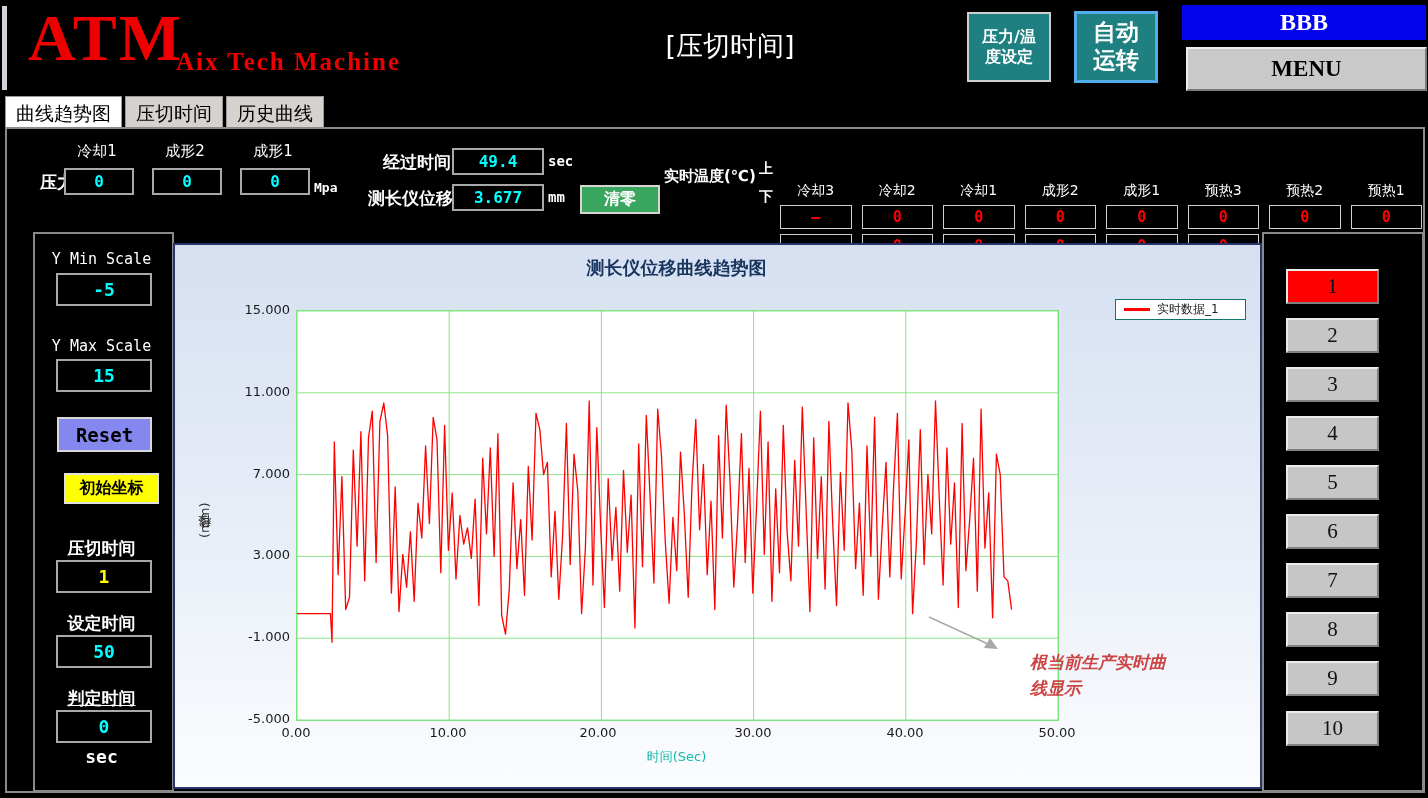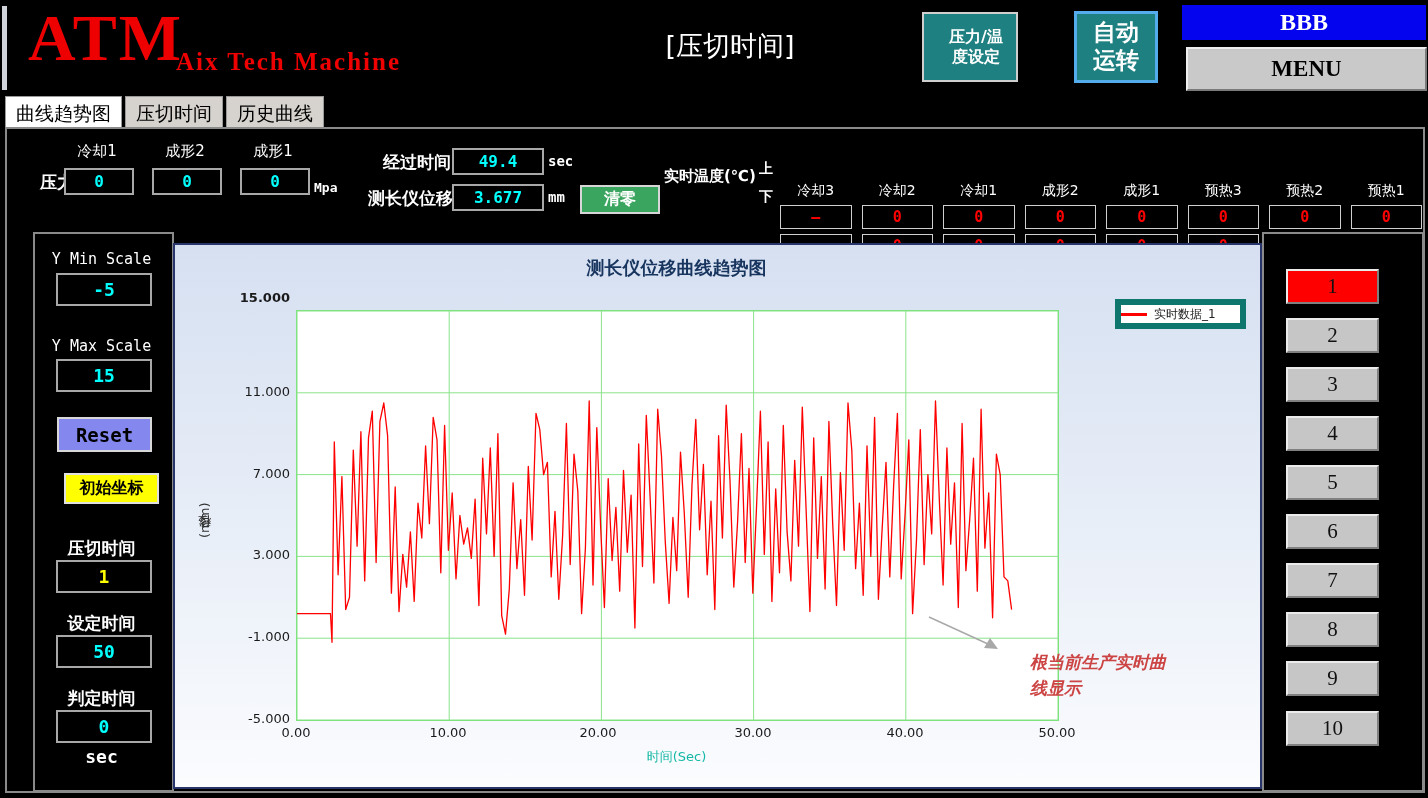--- a/index.html
+++ b/index.html
@@ -7,21 +7,21 @@
     position:relative;width:1428px;height:798px;background:#000;
     overflow:hidden;font-family:"DejaVu Sans","Liberation Sans",sans-serif;
   }
   .abs{position:absolute;}
   
   .edge-stripe{left:2px;top:6px;width:5px;height:84px;background:#d0d3da;}
   .logo{left:28px;top:0px;color:#ee0000;font-family:"Liberation Serif",serif;font-weight:bold;font-size:66px;letter-spacing:2px;}
   .logo-sub{left:176px;top:48px;color:#ee0000;font-family:"Liberation Serif",serif;font-weight:bold;font-size:25px;letter-spacing:2px;}
   .page-title{left:620px;top:28px;width:220px;text-align:center;color:#fff;font-size:27px;}
   .btn-teal{background:#1e8080;color:#fff;display:flex;flex-direction:column;align-items:center;justify-content:center;text-align:center;cursor:pointer;}
-  .btn-pt{left:922px;top:12px;width:80px;height:66px;border:2px solid #cfcfcf;font-size:16px;font-weight:bold;line-height:1.25;padding-left:12px;}
+  .btn-pt{left:967px;top:12px;width:80px;height:66px;border:2px solid #cfcfcf;font-size:16px;font-weight:bold;line-height:1.25;}
   .btn-auto{left:1074px;top:11px;width:78px;height:66px;border:3px solid #55aced;font-size:23px;font-weight:bold;line-height:1.2;}
   .bbb-bar{left:1182px;top:5px;width:244px;height:35px;background:#0404ee;color:#fff;font-family:"Liberation Serif",serif;font-weight:bold;font-size:24px;display:flex;align-items:center;justify-content:center;}
   .menu-btn{left:1186px;top:47px;width:237px;height:40px;background:#c9c9c9;border:2px solid #efefef;border-bottom-color:#7a7a7a;border-right-color:#7a7a7a;color:#000;font-family:"Liberation Serif",serif;font-weight:bold;font-size:23px;display:flex;align-items:center;justify-content:center;cursor:pointer;}
   
   .tabbar{left:5px;top:96px;height:31px;display:flex;gap:3px;}
   .tab{padding:3px 10px 0 10px;background:#d6d3ce;color:#000;font-size:19px;border:1px solid #9a9a9a;border-bottom:none;display:flex;align-items:center;cursor:pointer;}
   .tab.active{background:#fff;}
   .frame{left:5px;top:127px;width:1416px;height:662px;border:2px solid #8a8a8a;background:#000;}
   
   .lbl{color:#fff;font-weight:bold;}
@@ -35,21 +35,21 @@
   
   .lpanel{left:33px;top:232px;width:137px;height:556px;border:2px solid #8a8a8a;background:#000;}
   .mono-lbl{width:137px;text-align:center;color:#fff;font-family:"DejaVu Sans Mono","Liberation Mono",monospace;font-size:15px;}
   .lp-box{left:56px;width:92px;height:29px;font-size:18px;}
   .reset-btn{left:57px;top:417px;width:91px;height:31px;background:#8488ee;border:2px solid #d8d8d8;color:#000;font-family:"DejaVu Sans Mono","Liberation Mono",monospace;font-weight:bold;font-size:19px;display:flex;align-items:center;justify-content:center;cursor:pointer;}
   .init-btn{left:64px;top:473px;width:91px;height:27px;background:#ffff00;border:2px solid #e0e0e0;color:#000;font-weight:bold;font-size:16px;display:flex;align-items:center;justify-content:center;cursor:pointer;}
   .lp-zh{width:137px;text-align:center;color:#fff;font-weight:bold;font-size:17px;}
   
   .chart-panel{left:173px;top:243px;width:1085px;height:542px;border:2px solid #27356b;background:linear-gradient(#d6e0f1,#e9eff8 55%,#fbfcfe);}
   .chart-title{left:296px;top:256px;width:761px;text-align:center;color:#17355e;font-weight:bold;font-size:18px;}
-  .legend{left:1115px;top:299px;width:131px;height:30px;background:#fff;border:6px solid #0f766e;display:flex;align-items:center;box-sizing:border-box;}
+  .legend{left:1115px;top:299px;width:131px;height:21px;background:#fff;border:1px solid #0f766e;display:flex;align-items:center;padding-left:8px;box-sizing:border-box;}
   .legend .dash{width:26px;height:3px;background:#ff0000;margin-right:7px;}
   .legend .ltxt{font-size:12px;color:#222;}
   .plot{left:296px;top:310px;width:761px;height:409px;background:#fff;border:1px solid #7de37d;}
   .ytick{width:74px;text-align:right;color:#1a1a1a;font-size:13px;left:216px;}
   .xtick{width:70px;text-align:center;color:#1a1a1a;font-size:13px;top:725px;}
   .ylabel{left:196px;top:455px;height:130px;color:#333;font-size:13px;writing-mode:vertical-rl;transform:rotate(180deg);text-align:center;}
   .xlabel{left:296px;top:748px;width:761px;text-align:center;color:#14b8a6;font-size:13px;}
   .annot{left:1030px;top:650px;width:170px;color:#cc4444;font-family:"Liberation Serif","DejaVu Serif",serif;font-style:italic;font-weight:bold;font-size:17px;line-height:1.5;}
   
   .rpanel{left:1262px;top:232px;width:158px;height:556px;border:2px solid #8a8a8a;background:#000;}
@@ -136,21 +136,21 @@
 <div class="abs mono-lbl" style="left:33px;top:250px;">Y Min Scale</div>
 <div class="abs vbox cyan lp-box" style="top:273px;">-5</div>
 <div class="abs mono-lbl" style="left:33px;top:337px;">Y Max Scale</div>
 <div class="abs vbox cyan lp-box" style="top:359px;">15</div>
 <div class="abs reset-btn">Reset</div>
 <div class="abs init-btn">初始坐标</div>
 <div class="abs lp-zh" style="left:33px;top:537px;">压切时间</div>
 <div class="abs vbox yellowv lp-box" style="top:560px;">1</div>
 <div class="abs lp-zh" style="left:33px;top:612px;">设定时间</div>
 <div class="abs vbox cyan lp-box" style="top:635px;">50</div>
-<div class="abs lp-zh" style="left:33px;top:687px;">判定时间</div>
+<div class="abs lp-zh" style="left:33px;top:687px;text-decoration:underline;">判定时间</div>
 <div class="abs vbox cyan lp-box" style="top:710px;">0</div>
 <div class="abs mono-lbl" style="left:33px;top:746px;font-weight:bold;font-size:18px;">sec</div>
 
 <div class="abs chart-panel"></div>
 <div class="abs chart-title">测长仪位移曲线趋势图</div>
 <div class="abs legend">
   <span class="dash"></span>
   <span class="ltxt">实时数据_1</span>
 </div>
 <div class="abs plot">
@@ -166,21 +166,21 @@
       <line x1="0" y1="163.6" x2="761" y2="163.6" stroke="#8ae48a" stroke-width="1"></line>
       <line x1="0" y1="245.4" x2="761" y2="245.4" stroke="#8ae48a" stroke-width="1"></line>
       <line x1="0" y1="327.2" x2="761" y2="327.2" stroke="#8ae48a" stroke-width="1"></line>
       <line x1="0" y1="409.0" x2="761" y2="409.0" stroke="#8ae48a" stroke-width="1"></line>
       <polyline fill="none" stroke="#ff0000" stroke-width="1.3" stroke-linejoin="round" points="0.0,302.7 33.5,302.7 35.0,331.3 37.3,130.9 41.1,263.8 44.9,165.6 48.7,298.6 52.5,286.3 56.3,139.1 60.1,235.2 63.9,120.7 67.7,269.9 71.5,126.8 75.3,100.2 79.1,251.5 82.9,110.4 86.8,92.0 90.6,124.7 94.4,282.2 98.2,175.9 102.0,300.6 105.8,243.4 109.6,276.1 113.4,220.9 117.2,290.4 121.0,192.2 124.8,227.0 128.6,135.0 132.4,212.7 136.2,106.3 140.0,128.8 143.8,261.8 147.6,114.5 151.4,239.3 155.2,182.0 159.0,267.9 162.9,204.5 166.7,233.1 170.5,216.8 174.3,247.4 178.1,188.1 181.9,294.5 185.7,147.2 189.5,222.9 193.3,137.0 197.1,245.4 200.9,122.7 204.7,304.7 208.5,323.1 212.3,278.1 216.1,171.8 219.9,257.7 223.7,208.6 227.5,284.3 231.3,155.4 235.1,229.0 239.0,102.3 242.8,118.6 246.6,163.6 250.4,151.3 254.2,265.9 258.0,200.4 261.8,288.3 265.6,225.0 269.4,112.5 273.2,253.6 277.0,143.1 280.8,180.0 284.6,302.7 288.4,237.2 292.2,90.0 296.0,274.0 299.8,116.6 303.6,214.7 307.4,296.5 311.2,167.7 315.1,249.5 318.9,196.3 322.7,280.2 326.5,159.5 330.3,241.3 334.1,184.1 337.9,317.0 341.7,132.9 345.5,255.6 349.3,104.3 353.1,186.1 356.9,272.0 360.7,98.2 364.5,145.2 368.3,231.1 372.1,292.4 375.9,206.5 379.7,259.7 383.5,141.1 387.3,202.5 391.2,286.3 395.0,173.8 398.8,108.4 402.6,218.8 406.4,153.4 410.2,263.8 414.0,190.2 417.8,298.6 421.6,124.7 425.4,227.0 429.2,94.1 433.0,169.7 436.8,276.1 440.6,210.6 444.4,122.7 448.2,251.5 452.0,157.5 455.8,282.2 459.6,194.3 463.4,100.2 467.3,243.4 471.1,130.9 474.9,290.4 478.7,177.9 482.5,261.8 486.3,114.5 490.1,220.9 493.9,269.9 497.7,149.3 501.5,235.2 505.3,96.1 509.1,198.4 512.9,300.6 516.7,126.8 520.5,247.4 524.3,165.6 528.1,278.1 531.9,110.4 535.7,212.7 539.5,294.5 543.4,161.6 547.2,239.3 551.0,92.0 554.8,139.1 558.6,257.7 562.4,192.2 566.2,284.3 570.0,135.0 573.8,245.4 577.6,106.3 581.4,288.3 585.2,216.8 589.0,151.3 592.8,265.9 596.6,175.9 600.4,102.3 604.2,267.9 608.0,204.5 611.8,128.8 615.6,302.7 619.5,229.0 623.3,118.6 627.1,253.6 630.9,163.6 634.7,222.9 638.5,90.0 642.3,188.1 646.1,274.0 649.9,137.0 653.7,233.1 657.5,171.8 661.3,296.5 665.1,112.5 668.9,259.7 672.7,208.6 676.5,147.2 680.3,280.2 684.1,98.2 687.9,237.2 691.7,182.0 695.6,306.8 699.4,143.1 703.2,163.6 707.0,265.9 710.8,269.9 714.6,298.6"></polyline>
       <line x1="632" y1="306" x2="691" y2="333" stroke="#a8a8a8" stroke-width="1.4"></line>
       <polygon points="701,338 687,337 693,327" fill="#a8a8a8"></polygon>
     </svg>
 </div>
 
-<div class="abs ytick" style="top:290px;font-weight:bold;">15.000</div>
+<div class="abs ytick" style="top:302px;">15.000</div>
 <div class="abs ytick" style="top:384px;">11.000</div>
 <div class="abs ytick" style="top:466px;">7.000</div>
 <div class="abs ytick" style="top:547px;">3.000</div>
 <div class="abs ytick" style="top:629px;">-1.000</div>
 <div class="abs ytick" style="top:711px;">-5.000</div>
 
 <div class="abs xtick" style="left:261px;">0.00</div>
 <div class="abs xtick" style="left:413px;">10.00</div>
 <div class="abs xtick" style="left:563px;">20.00</div>
 <div class="abs xtick" style="left:718px;">30.00</div>

